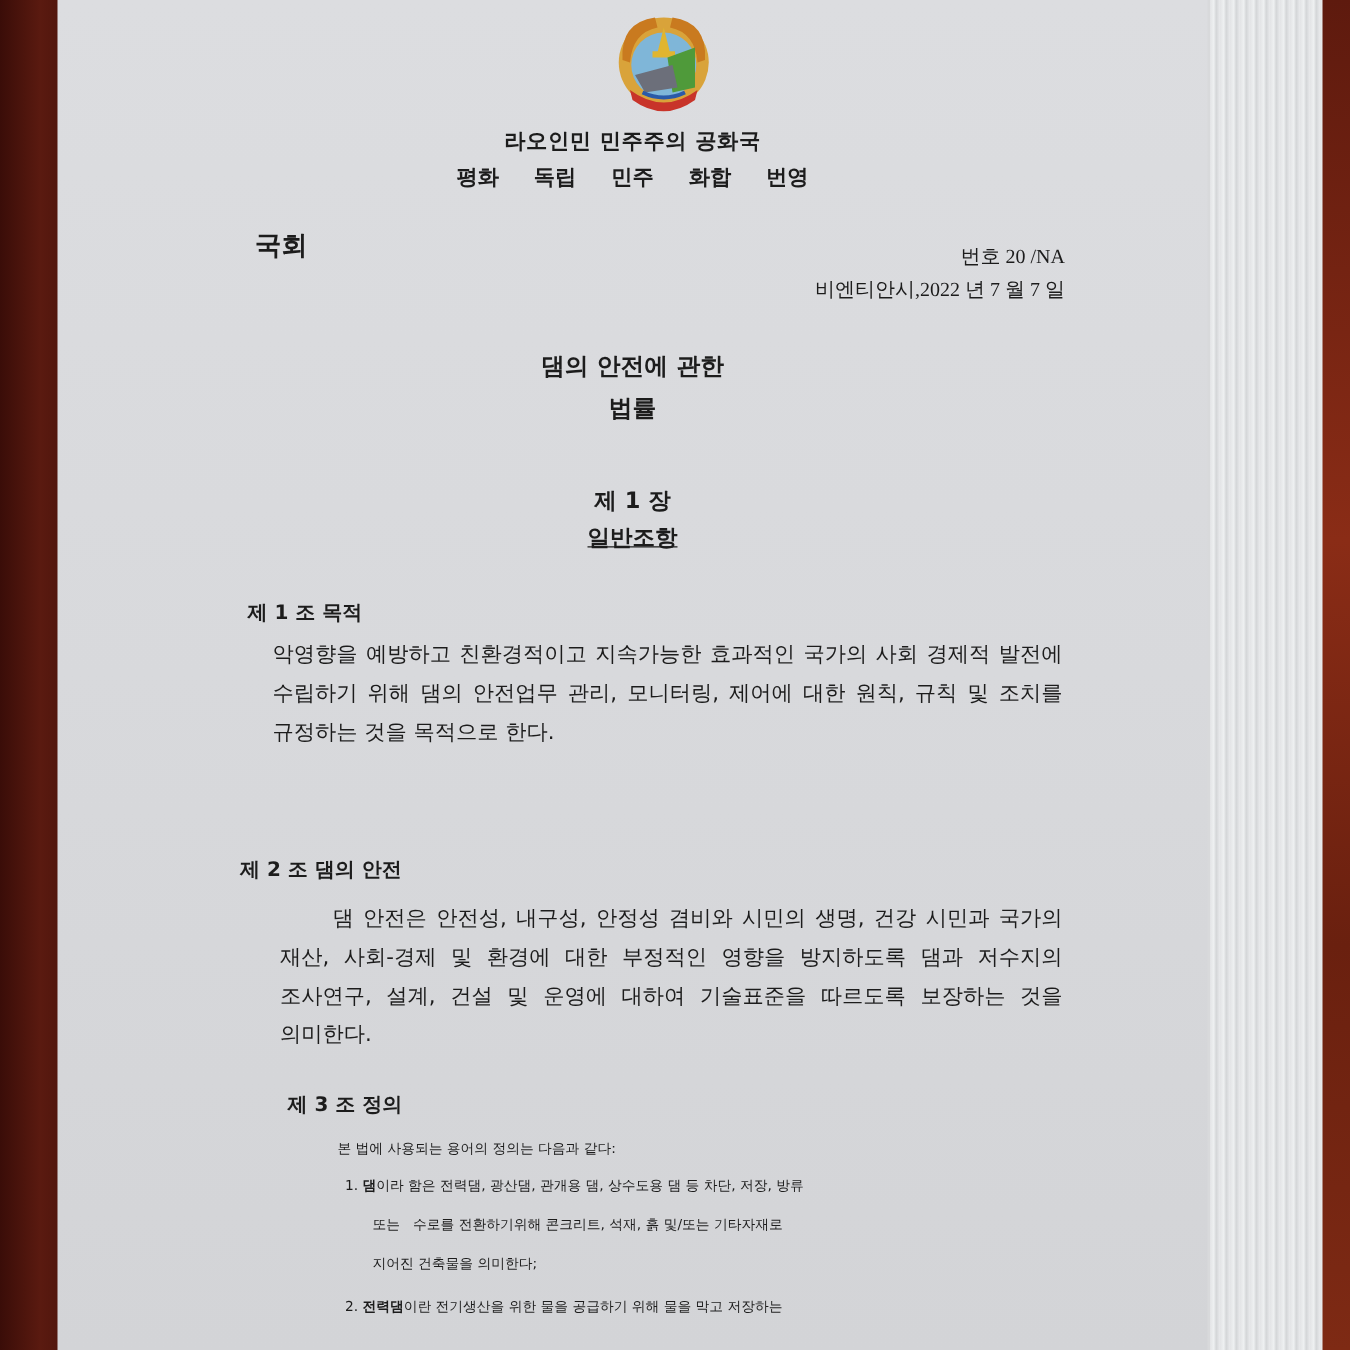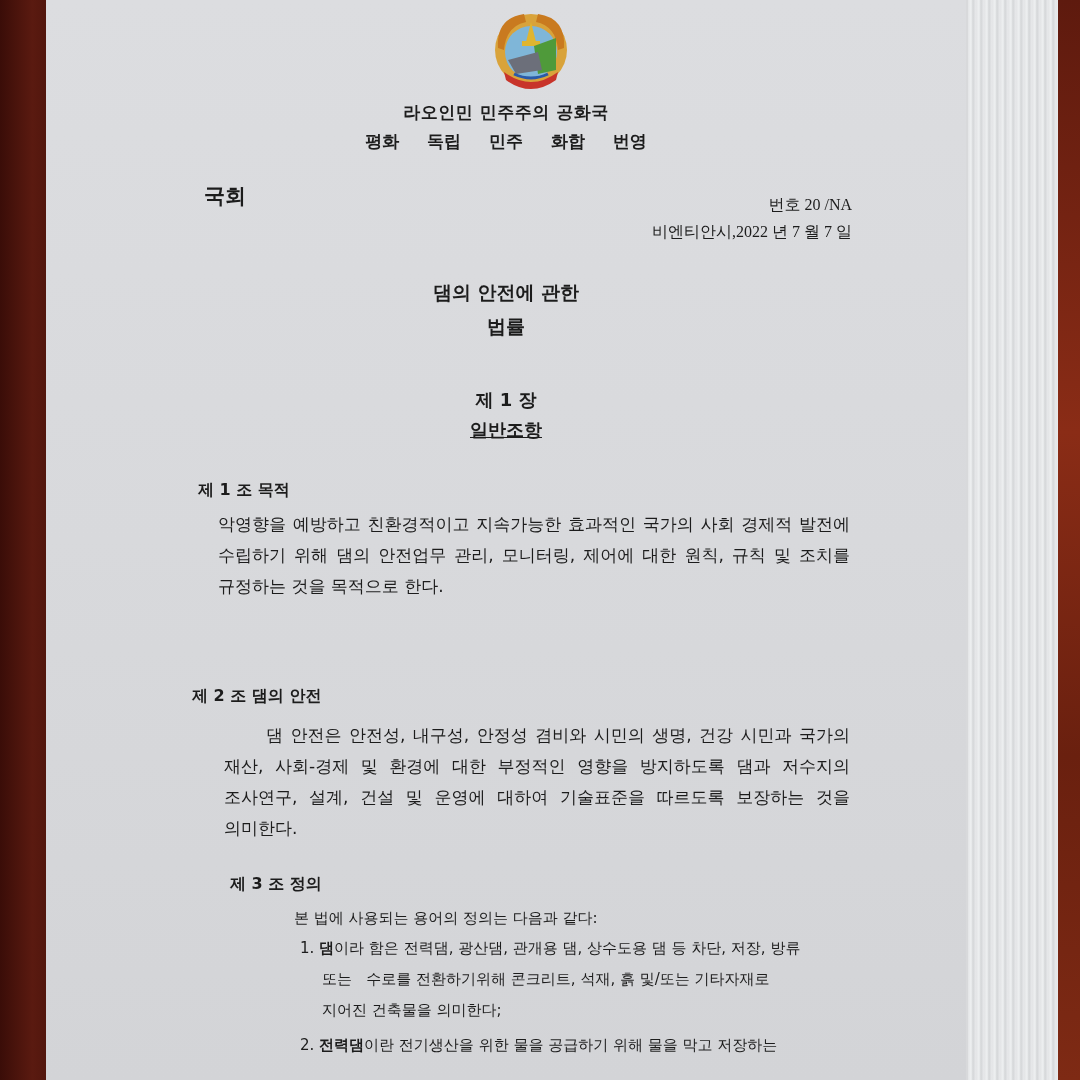--- a/index.html
+++ b/index.html
@@ -35,21 +35,21 @@
   .title2 { top:314px; font-size:19px; }
   .chap1 { top:388px; font-size:18px; }
   .chap2 { top:418px; font-size:18px;text-decoration:underline; }
   .art-head { position:absolute; font-weight:bold; font-size:16px; }
   .para {
     position:absolute; font-size:17px; line-height:31px; text-align:justify;
     text-align-last:auto;
   }
   .para .line { display:block; text-align:justify; text-align-last:justify; white-space:nowrap; }
   .para .line.last { text-align-last:left; }
-  .list-item { position:absolute; font-size:15px; line-height:31px;margin-left:24px; }
+  .list-item { position:absolute; font-size:11px; line-height:31px; }
   b.term { font-weight:bold; }
 </style>
 </head>
 <body>
 
 <div class="wood-right"></div>
 <div class="page-stack"></div>
 
 <div class="page">
 

